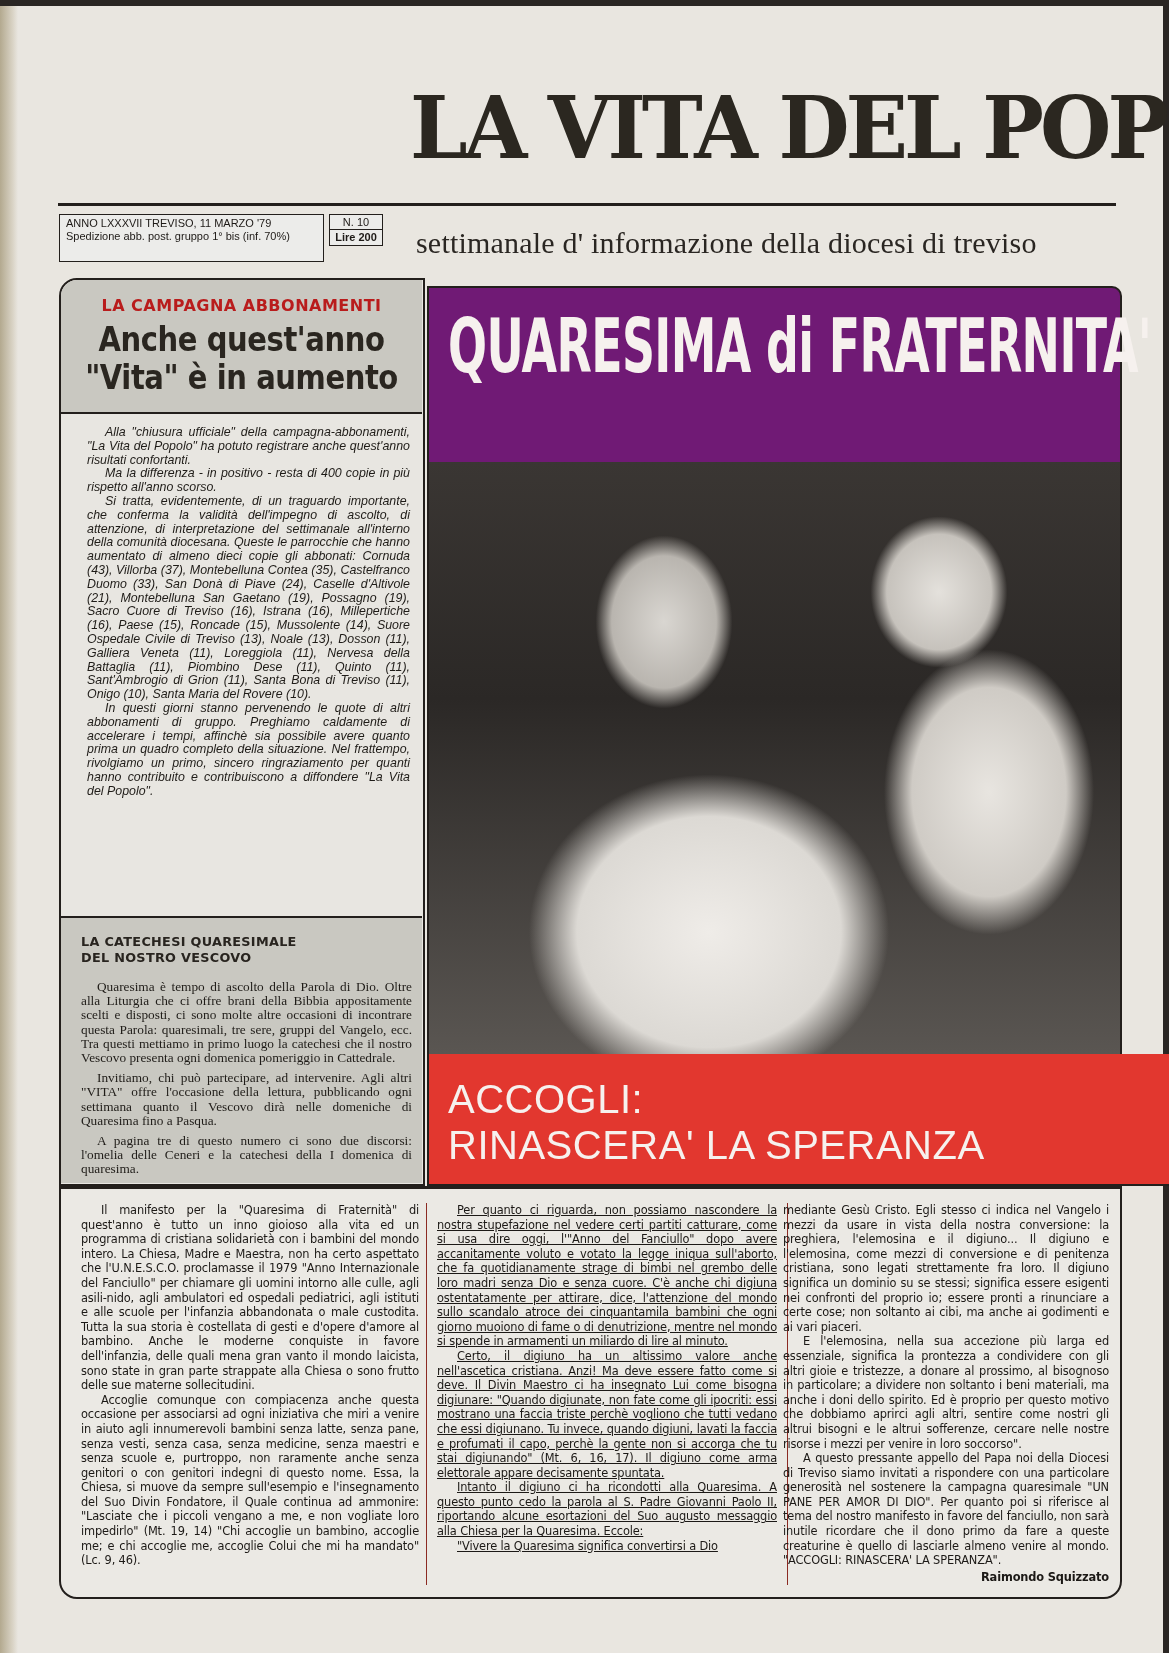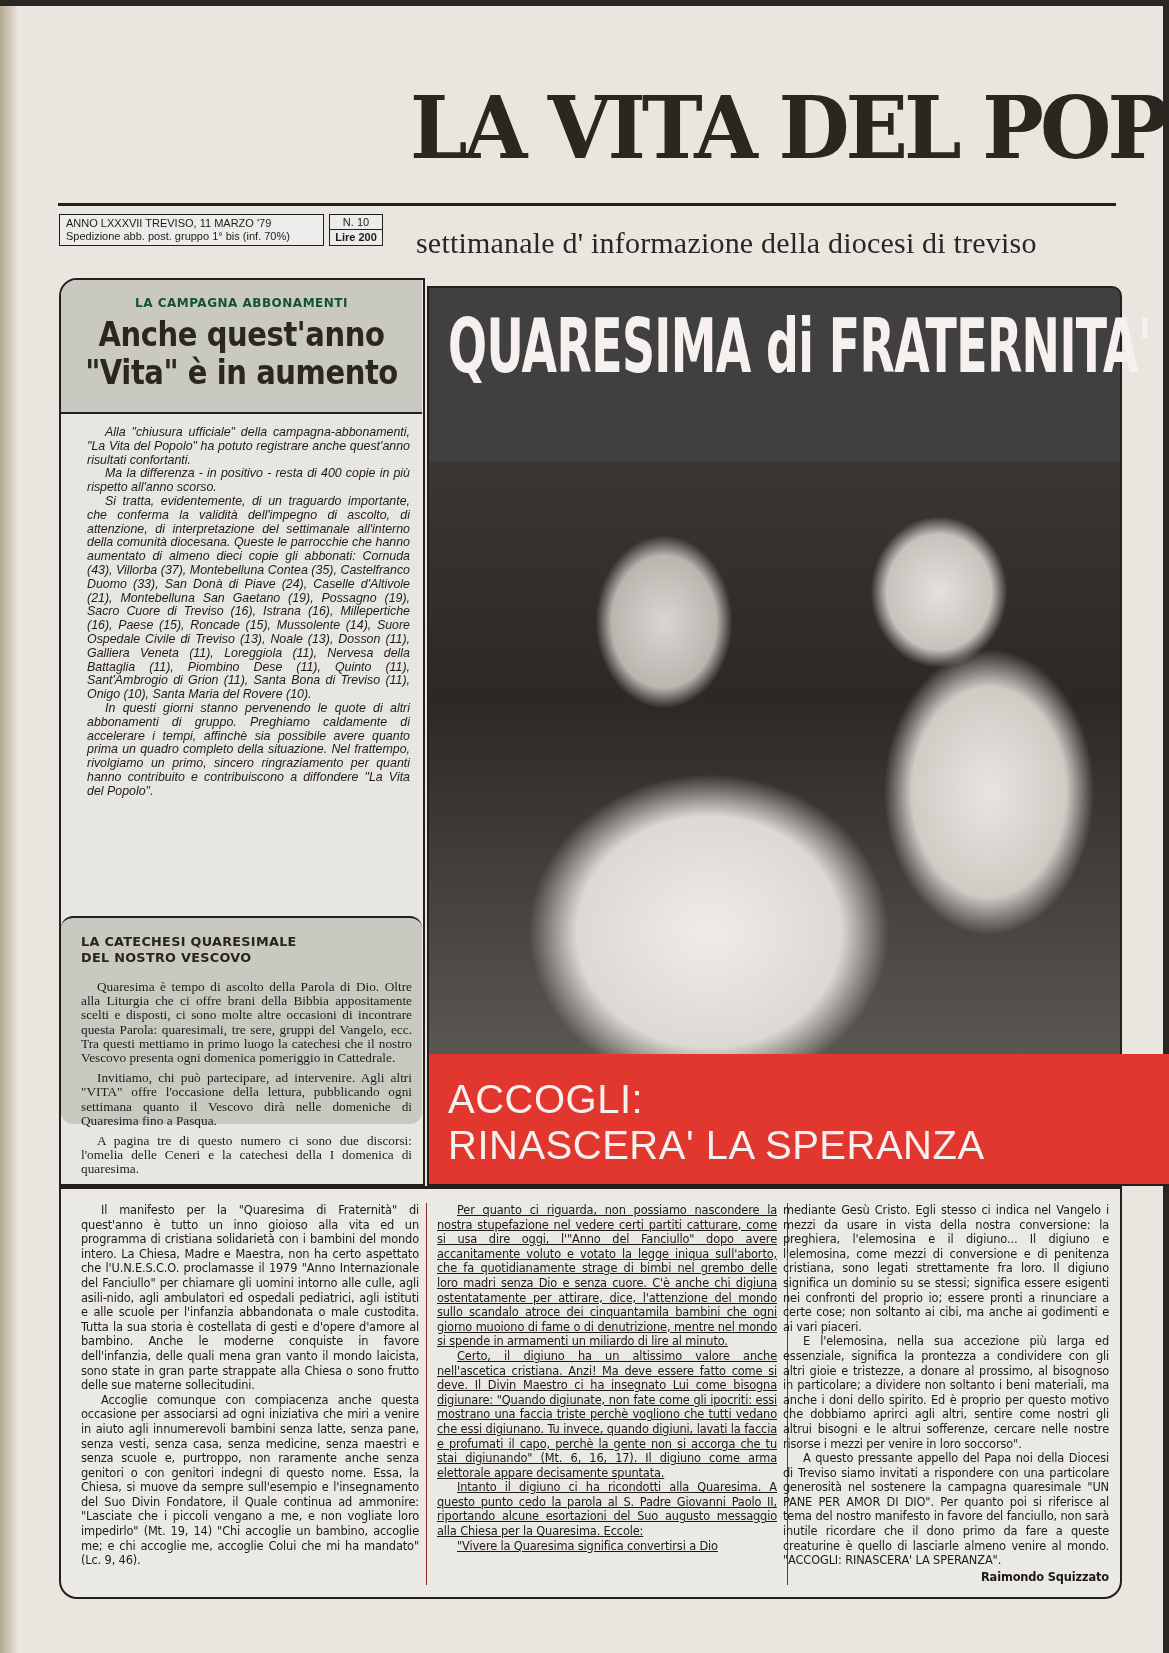--- a/index.html
+++ b/index.html
@@ -3,36 +3,36 @@
 <meta charset="utf-8">
 <style>
   html,body{margin:0;padding:0;}
   body{width:1169px;height:1653px;background:#2a2623;position:relative;overflow:hidden;font-family:"Liberation Sans",sans-serif;color:#1e1a17;}
   .page{position:absolute;left:0;top:6px;width:1163px;height:1647px;background:#e9e6e0;}
   .spine{position:absolute;left:0;top:0;width:18px;height:100%;background:linear-gradient(90deg,#b3a98f,#d9d3c5 70%,#e9e6e0);}
   .rightedge{position:absolute;right:0;top:0;width:6px;height:1653px;background:#2a2623;}
 
   .masthead{position:absolute;left:410px;top:84px;width:715px;font-family:"DejaVu Serif","Liberation Serif",serif;font-weight:bold;font-size:82px;letter-spacing:-4px;color:#2b2720;transform:scaleY(1.05);transform-origin:top left;white-space:nowrap;line-height:1;}
   .rule{position:absolute;left:58px;top:203px;width:1058px;height:3px;background:#231f1c;}
-  .infobox{position:absolute;left:59px;top:214px;width:265px;height:32px;border:1.5px solid #231f1c;background:#ececea;font-size:11px;line-height:13px;padding:2px 0 10px 6px;box-sizing:border-box;}
+  .infobox{position:absolute;left:59px;top:214px;width:265px;height:48px;border:1.5px solid #231f1c;background:#ececea;font-size:11px;line-height:13px;padding:2px 0 10px 6px;box-sizing:border-box;}
   .issuebox{position:absolute;left:329px;top:214px;width:54px;height:32px;border:1.5px solid #231f1c;background:#ececea;font-size:11px;text-align:center;box-sizing:border-box;}
   .issuebox .n{border-bottom:1.5px solid #231f1c;line-height:14px;}
   .issuebox .l{line-height:14px;font-weight:bold;}
   .subtitle{position:absolute;left:416px;top:226px;font-family:"Liberation Serif",serif;font-size:30px;color:#2a2622;white-space:nowrap;letter-spacing:0.2px;}
   .leftcol{position:absolute;left:59px;top:278px;width:366px;height:908px;border:2.5px solid #231f1c;border-radius:18px 0 0 0;box-sizing:border-box;background:#e8e6e1;}
   .campaign-head{position:absolute;left:0;top:0;width:361px;height:132px;background:#c9c8c1;border-bottom:2.5px solid #231f1c;border-radius:16px 0 0 0;text-align:center;}
-  .kicker{font-family:"DejaVu Sans",sans-serif;font-weight:bold;font-size:12px;letter-spacing:0.5px;margin-top:16px;color:#14532d;}
+  .kicker{font-family:"DejaVu Sans",sans-serif;font-weight:bold;font-size:16px;letter-spacing:0.5px;margin-top:16px;color:#b91c1c;}
   .headline{font-family:"DejaVu Sans",sans-serif;font-weight:bold;font-size:33px;line-height:38px;margin-top:6px;color:#2a2620;transform:scaleX(0.88);letter-spacing:-0.5px;}
   .campaign-body{position:absolute;left:0;top:134px;width:361px;height:480px;padding:12px 12px 0 26px;box-sizing:border-box;font-style:italic;font-size:12.4px;line-height:13.8px;text-align:justify;color:#1f1c18;}
   .campaign-body p{margin:0;text-indent:18px;}
-  .catechesi{position:absolute;left:0;top:636px;width:361px;height:208px;background:#c9c8c1;border-top:2.5px solid #231f1c;padding:16px 10px 0 20px;box-sizing:border-box;border-radius:12px;}
+  .catechesi{position:absolute;left:0;top:636px;width:361px;height:267px;background:#c9c8c1;border-top:2.5px solid #231f1c;padding:16px 10px 0 20px;box-sizing:border-box;}
   .catechesi h3{margin:0 0 14px 0;font-family:"DejaVu Sans",sans-serif;font-size:12.8px;line-height:16px;font-weight:bold;letter-spacing:0.3px;color:#28241f;}
   .catechesi p{margin:0 0 6px 0;font-family:"Liberation Serif",serif;font-size:13.3px;line-height:14.2px;text-align:justify;text-indent:16px;color:#1f1c18;}
 
-  .redtop{position:absolute;left:427px;top:286px;width:695px;height:176px;background:#404040;border-radius:0 10px 0 0;border:2px solid #231f1c;border-bottom:none;box-sizing:border-box;padding-left:33px;}
+  .redtop{position:absolute;left:427px;top:286px;width:695px;height:176px;background:#701a75;border-radius:0 10px 0 0;border:2px solid #231f1c;border-bottom:none;box-sizing:border-box;padding-left:33px;}
   .bigtitle{position:absolute;left:19px;top:16px;font-family:"DejaVu Sans",sans-serif;font-weight:bold;font-size:74px;line-height:84px;color:#f6f1ee;white-space:nowrap;transform:scaleX(0.62);transform-origin:left top;letter-spacing:-1px;}
   .pane{position:absolute;left:19px;top:128px;font-family:"Liberation Sans",sans-serif;font-size:25px;color:#f6f1ee;letter-spacing:0.5px;white-space:nowrap;}
   .photo{position:absolute;left:427px;top:462px;width:695px;height:592px;background:
      radial-gradient(ellipse 95px 120px at 235px 160px,#d9d6d1 0%,#b9b5af 55%,rgba(0,0,0,0) 72%),
      radial-gradient(ellipse 95px 105px at 510px 130px,#e4e1dc 0%,#c6c2bc 55%,rgba(0,0,0,0) 72%),
      radial-gradient(ellipse 240px 210px at 280px 470px,#efece8 0%,#dcd9d4 55%,rgba(0,0,0,0) 75%),
      radial-gradient(ellipse 140px 190px at 560px 330px,#e8e5e0 0%,#cfcbc5 55%,rgba(0,0,0,0) 75%),
      linear-gradient(180deg,#3a3633 0%,#2b2826 40%,#5a5652 100%);
      border-left:2px solid #231f1c;border-right:2px solid #231f1c;box-sizing:border-box;}
   .redbottom{position:absolute;left:427px;top:1054px;width:755px;height:132px;background:#e2372f;border:2px solid #231f1c;border-top:none;box-sizing:border-box;}

